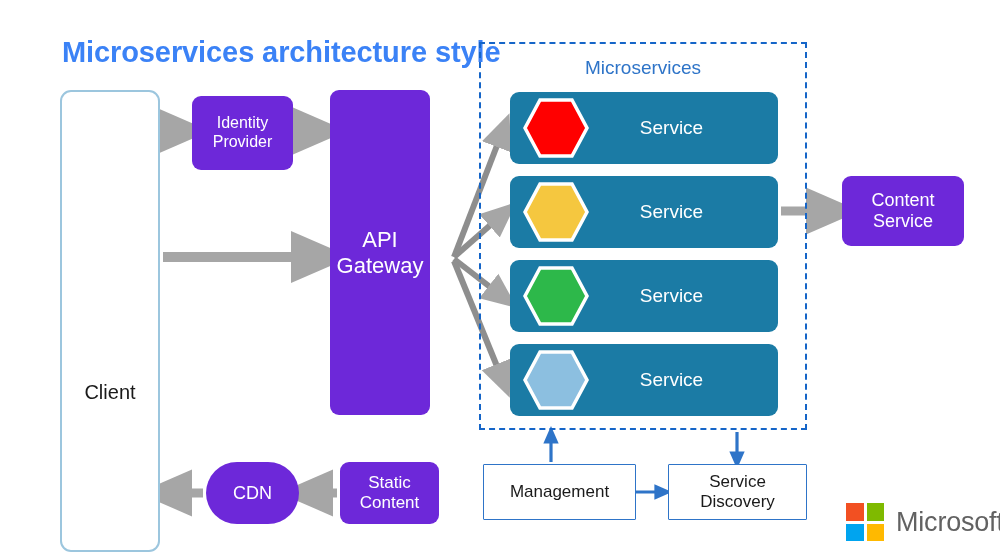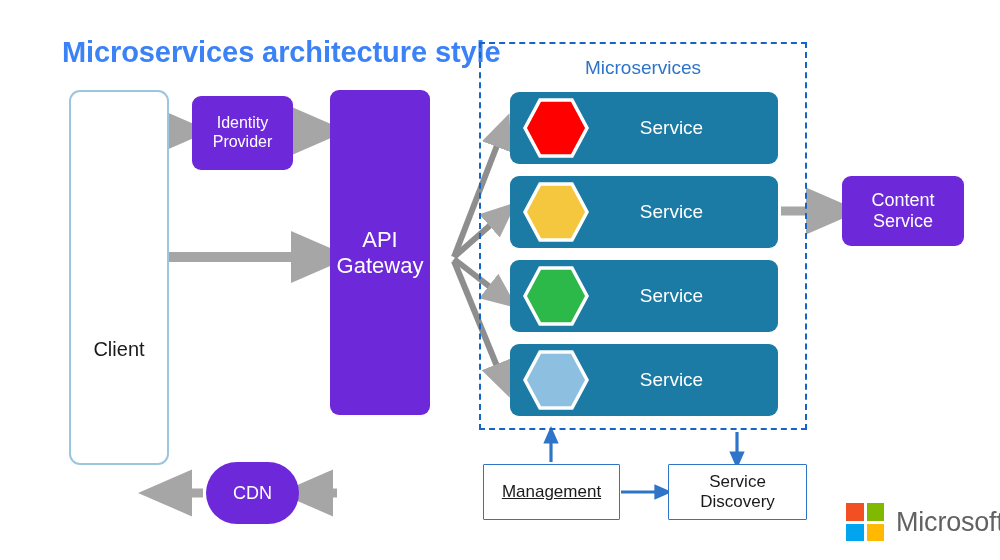--- a/index.html
+++ b/index.html
@@ -61,24 +61,24 @@
 
   .node-plain {
     background: #ffffff;
     border: 1.8px solid #2E74C8;
     border-radius: 1px;
     color: #1a1a1a;
   }
 
   
   #client-box {
-    left: 69px;
+    left: 60px;
     top: 90px;
     width: 100px;
-    height: 375px;
+    height: 462px;
     font-size: 20px;
   }
   #client-label {
     margin-top: 144px;
   }
 
   
   #identity-provider-box {
     left: 192px;
     top: 96px;
@@ -119,24 +119,23 @@
     top: 176px;
     width: 122px;
     height: 70px;
     font-size: 18px;
   }
 
   
   #management-box {
     left: 483px;
     top: 464px;
-    width: 137px;
+    width: 153px;
     height: 56px;
     font-size: 17px;
-    text-decoration: underline;
   }
   #service-discovery-box {
     left: 668px;
     top: 464px;
     width: 139px;
     height: 56px;
     font-size: 17px;
   }
 
   
@@ -307,20 +306,26 @@
     <span>
       <span>Content</span><br>
       <span>Service</span>
     </span>
   </div>
 
   <div id="cdn-box" class="node node-blue">
     <span>CDN</span>
   </div>
 
+  <div id="static-content-box" class="node node-blue">
+    <span>
+      <span>Static</span><br>
+      <span>Content</span>
+    </span>
+  </div>
 
   <div id="management-box" class="node node-plain">
     <span>Management</span>
   </div>
 
   <div id="service-discovery-box" class="node node-plain">
     <span>
       <span>Service</span><br>
       <span>Discovery</span>
     </span>

